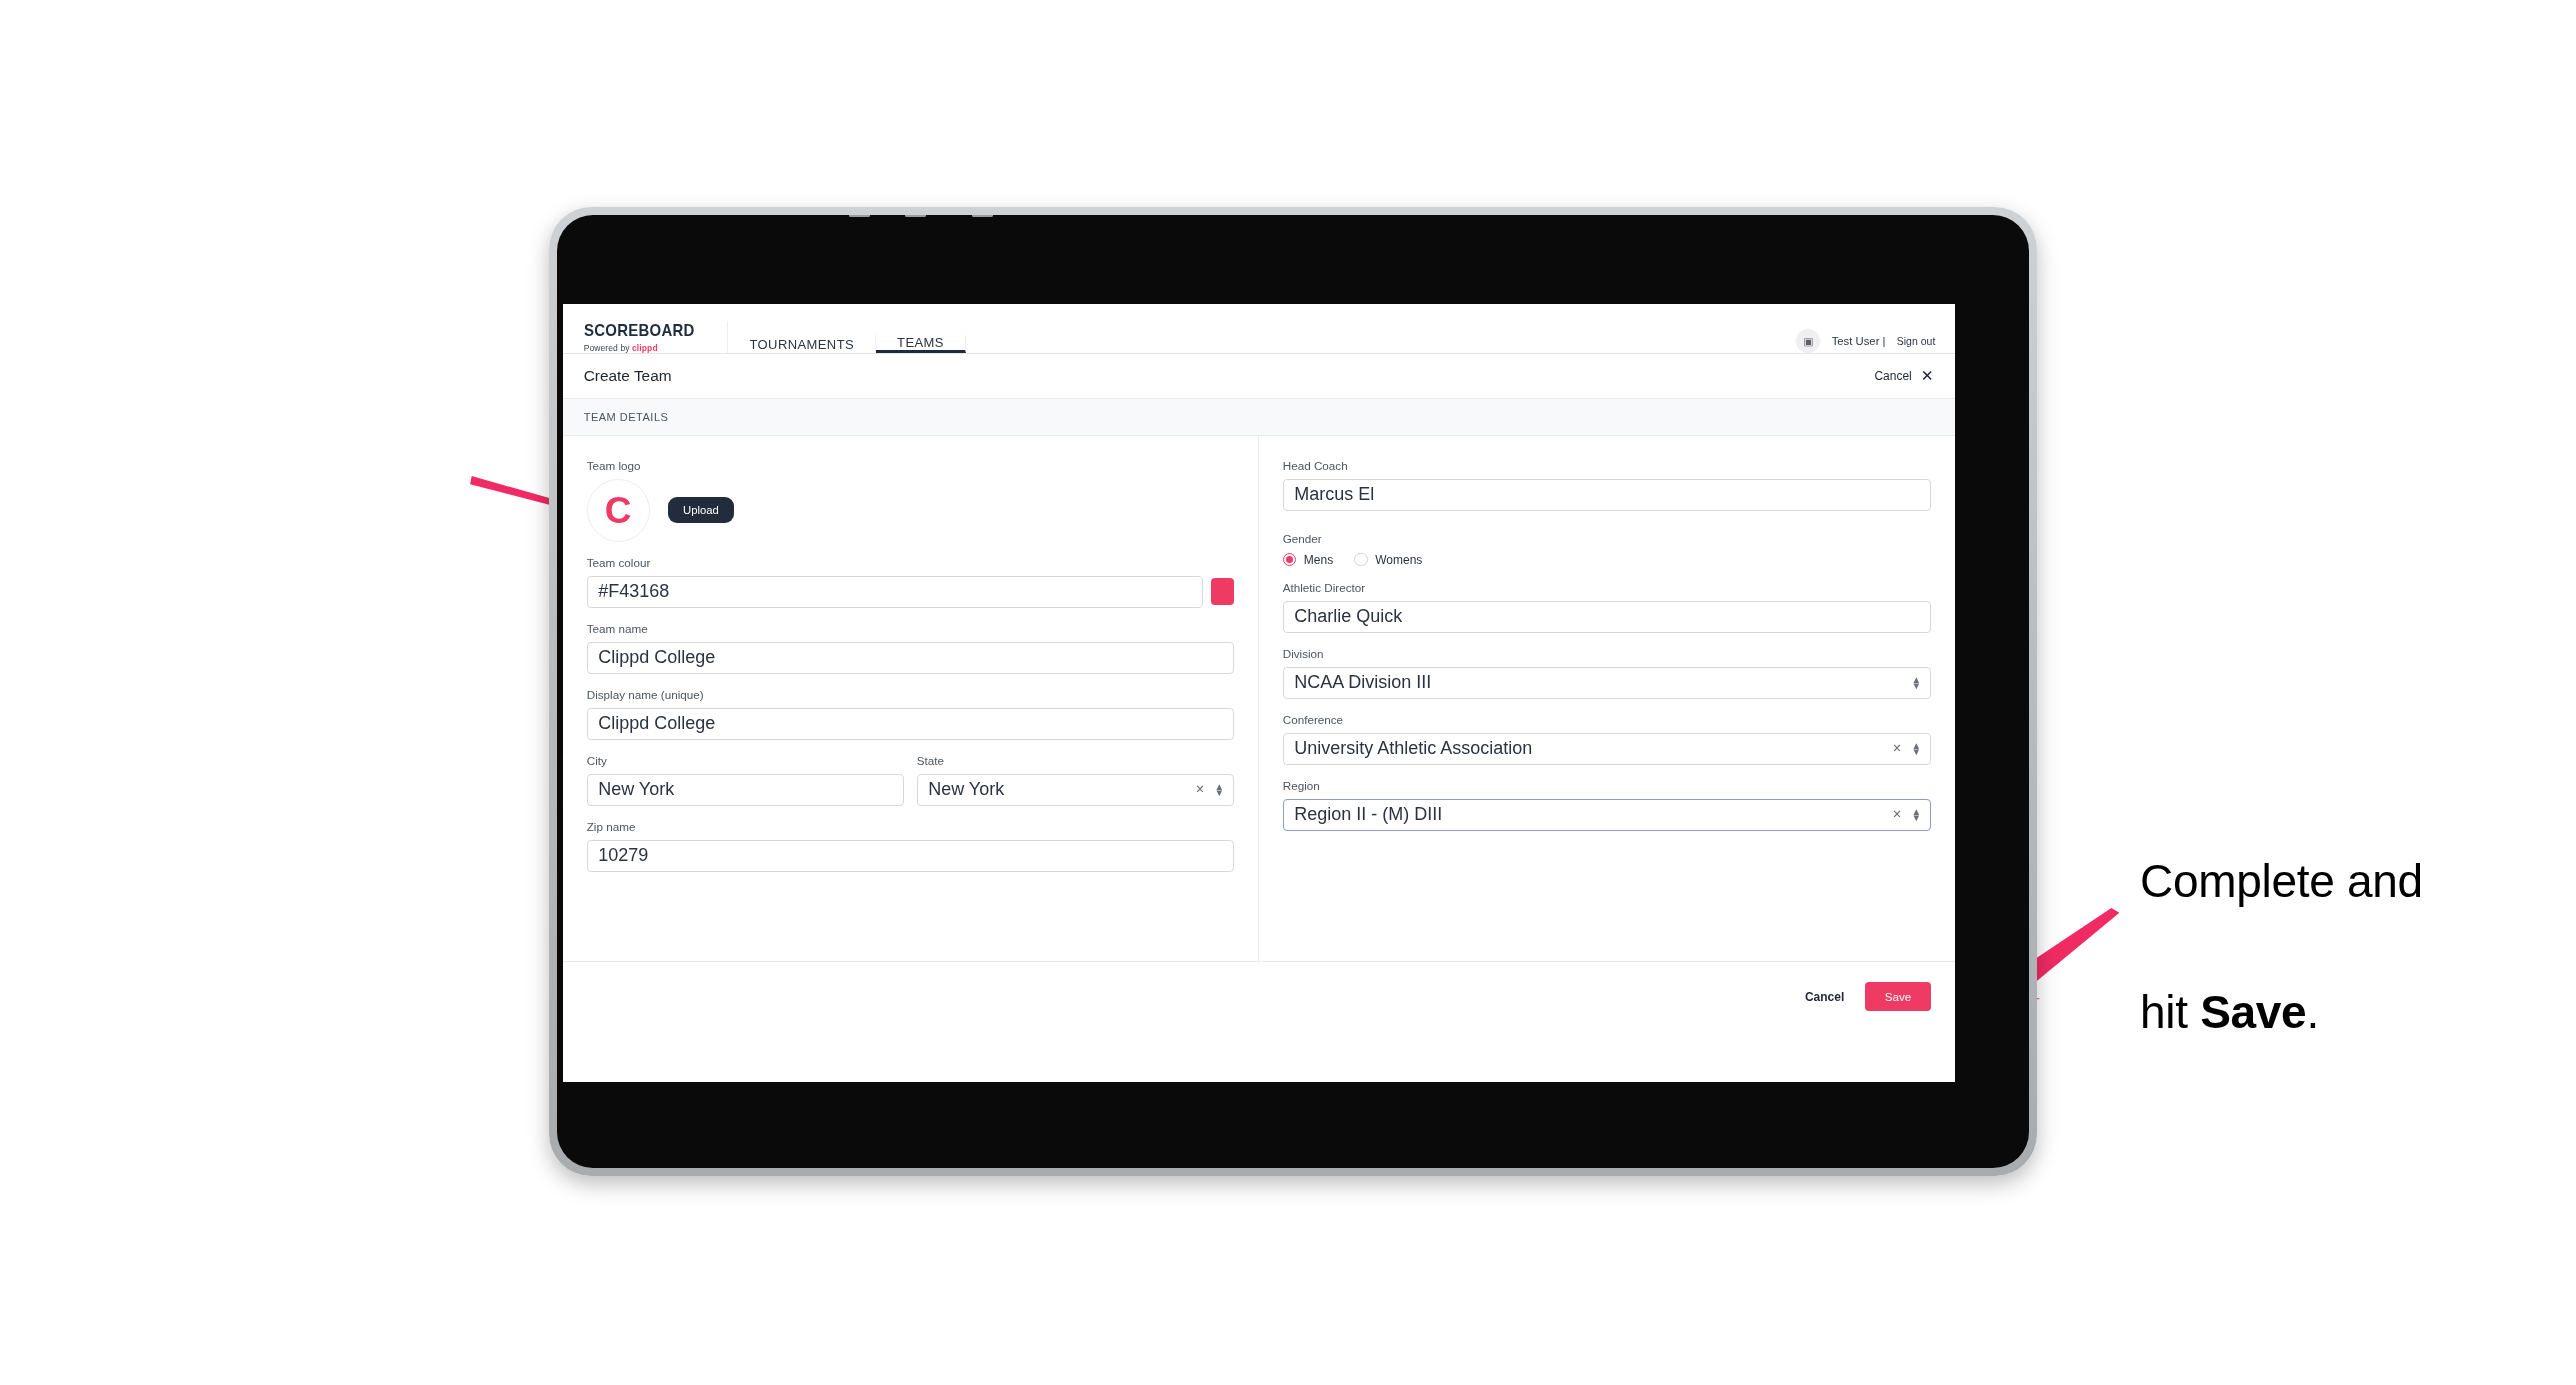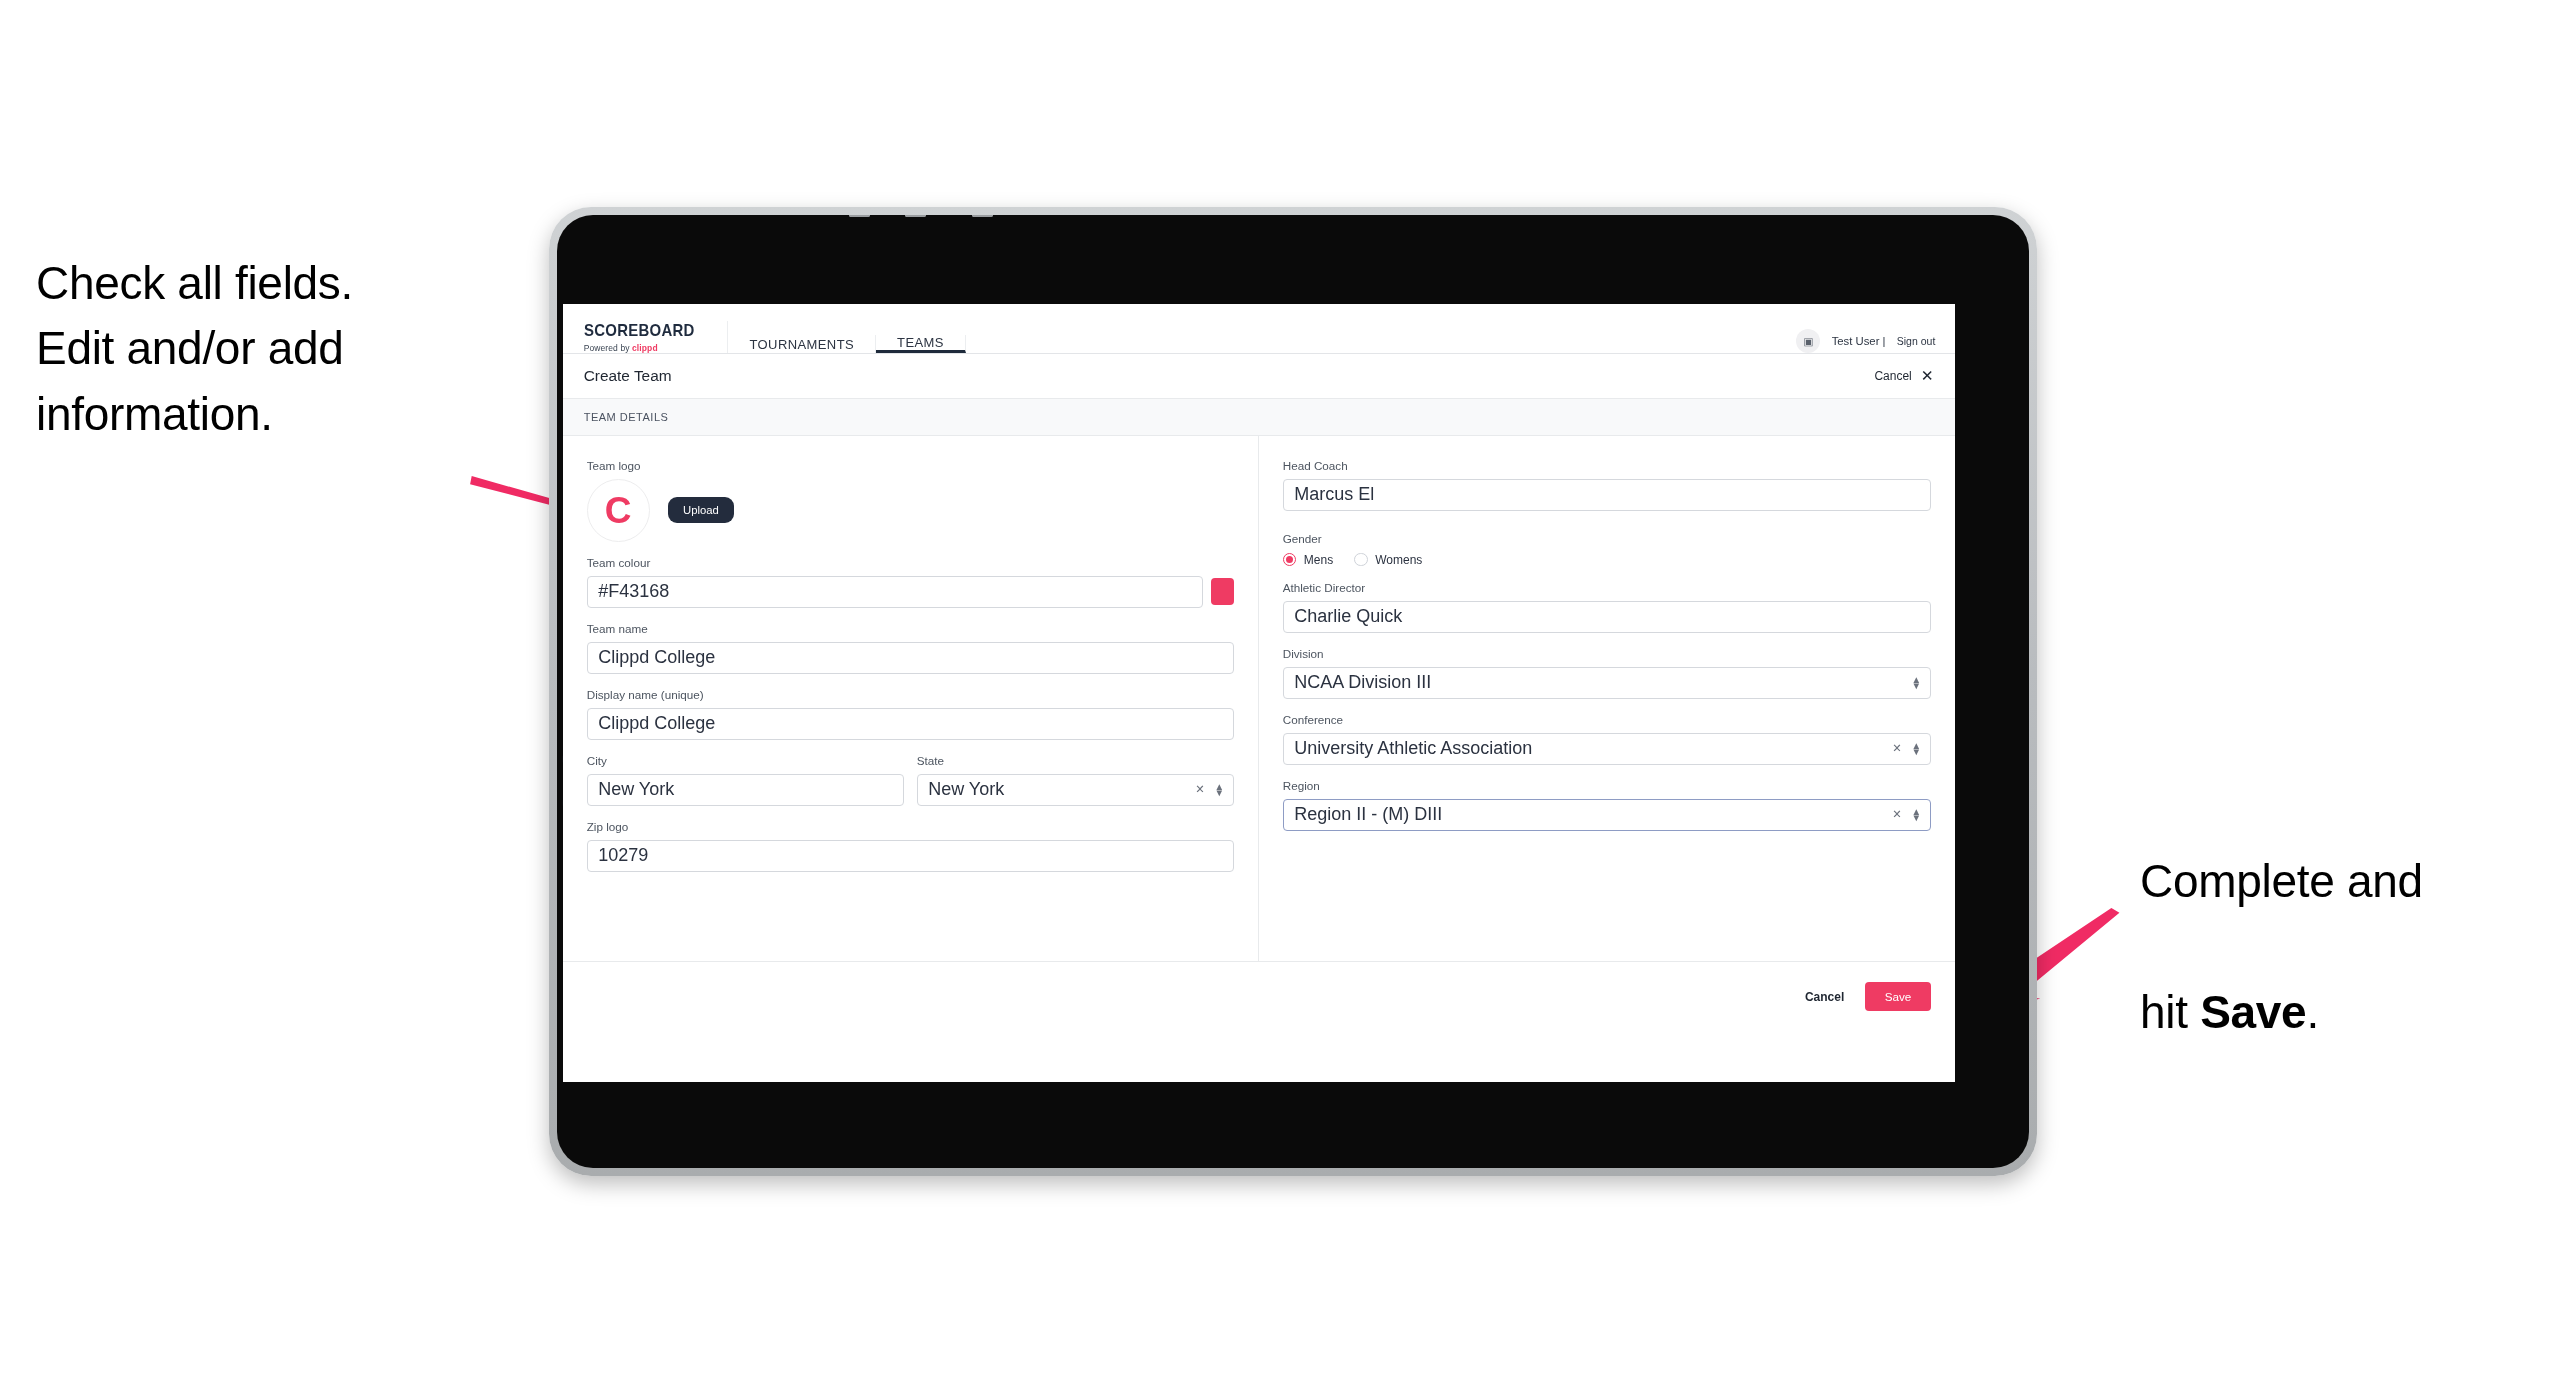--- a/index.html
+++ b/index.html
@@ -210,23 +210,20 @@
     background: #ef3b63; color: #fff;
     border-radius: 4px; padding: 8px 19.4px;
     font-size: 11.7px;
   }
 </style>
 </head>
 <body>
 
 <div class="stage">
 
-  <div class="annot annot-left">Check all fields.
-Edit and/or add
-information.</div>
 
   <svg class="arrow arrow-left" width="162" height="89" viewBox="0 0 200 110">
     <path d="M2 26 L150 68 L130 30 L196 76 L120 92 L138 72 L0 36 Z" fill="#F02B64"></path>
   </svg>
 
   <div class="annot annot-right">
     <span>Complete and</span><br>
     <span>hit </span><b>Save</b><span>.</span>
   </div>
 
@@ -320,21 +317,21 @@
                     <span class="chev">
                         <span>▲</span>
                         <span>▼</span>
                       </span>
                   </div>
                 </div>
               </div>
             </div>
 
             <div class="fld">
-              <span class="lbl">Zip logo</span>
+              <span class="lbl">Zip name</span>
               <div class="inp">10279</div>
             </div>
 
           </div>
 
           <div class="col col-right">
 
             <div class="fld">
               <span class="lbl">Head Coach</span>
               <div class="inp">Marcus El</div>

